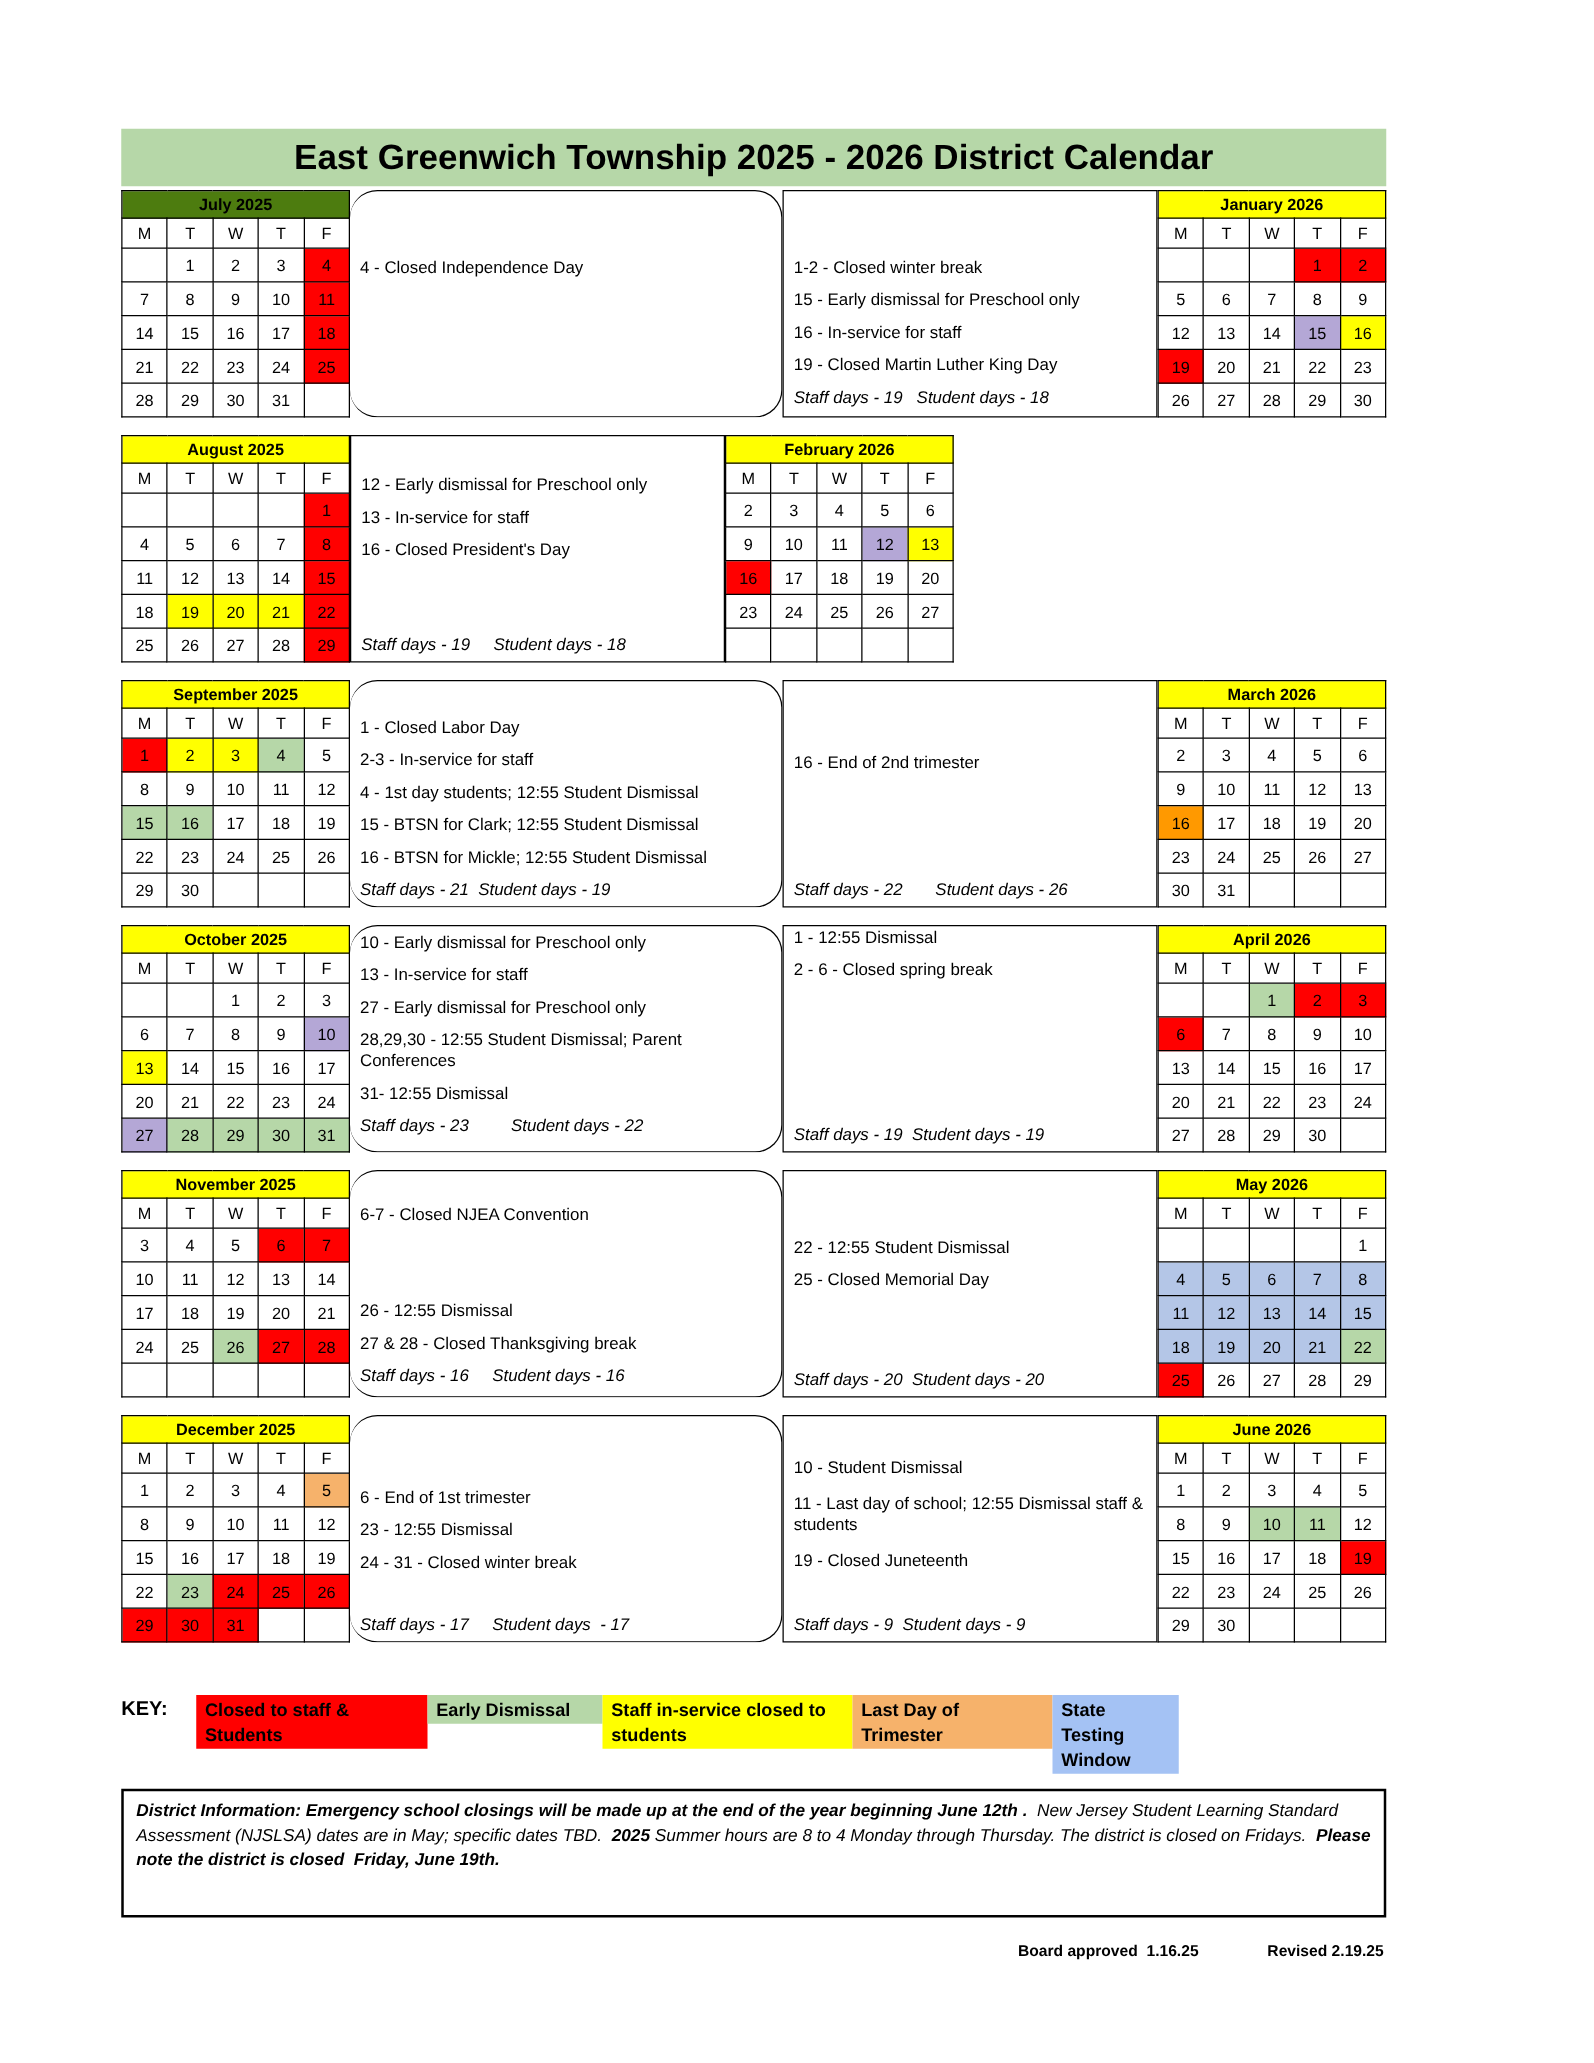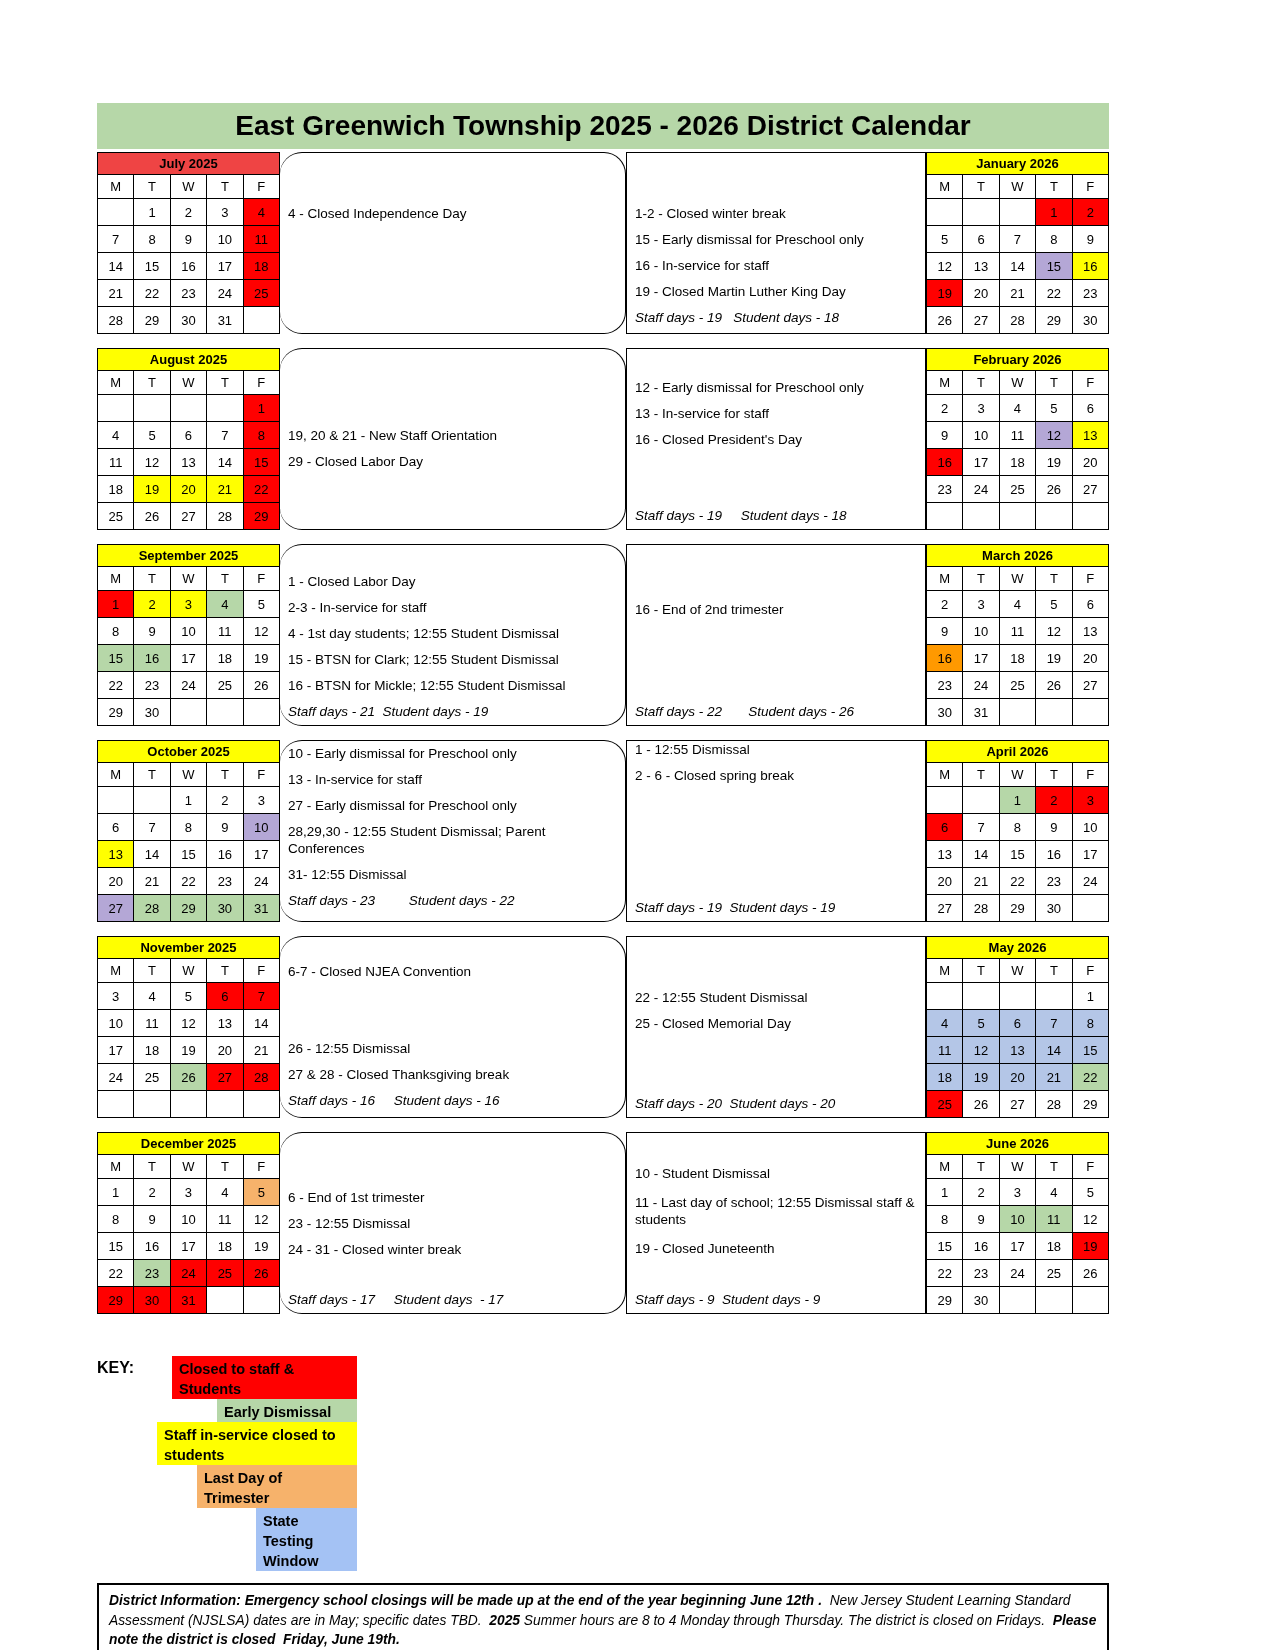--- a/index.html
+++ b/index.html
@@ -32,21 +32,21 @@
 <body>
 
 <div class="page">
   <div class="title-bar" id="title-bar" style="background: rgb(182, 215, 168);">East Greenwich Township 2025 - 2026 District Calendar</div>
   <div id="calendar">
       <div class="section-row">
         <div class="month-col">
           <table class="month">
             <tbody>
               <tr>
-                <th class="month-name" colspan="5" style="background: #ef4444;">July 2025</th>
+                <th class="month-name" colspan="5" style="background: #4d7c0f;">July 2025</th>
               </tr>
               <tr>
                 <td class="dow">M</td>
                 <td class="dow">T</td>
                 <td class="dow">W</td>
                 <td class="dow">T</td>
                 <td class="dow">F</td>
               </tr>
               <tr>
                 <td class="day"></td>
@@ -192,24 +192,20 @@
               </tr>
               <tr>
                 <td class="day">25</td>
                 <td class="day">26</td>
                 <td class="day">27</td>
                 <td class="day">28</td>
                 <td class="day" style="background: rgb(255, 0, 0);">29</td>
               </tr>
             </tbody>
           </table>
-        </div>
-        <div class="notes left-notes">
-          <div class="note" style="margin-top: 78px;">19, 20 &amp; 21 - New Staff Orientation</div>
-          <div class="note" style="margin-top: 9px;">29 - Closed Labor Day</div>
         </div>
         <div class="notes right-notes">
           <div class="note" style="margin-top: 30px;">12 - Early dismissal for Preschool only</div>
           <div class="note" style="margin-top: 9px;">13 - In-service for staff</div>
           <div class="note" style="margin-top: 9px;">16 - Closed President's Day</div>
           <div class="note italic" style="margin-top: auto;">Staff days - 19     Student days - 18</div>
         </div>
         <div class="month-col">
           <table class="month">
             <tbody>
@@ -722,21 +718,21 @@
                 <td class="day"></td>
                 <td class="day"></td>
               </tr>
             </tbody>
           </table>
         </div>
       </div>
     </div>
   <div class="key-row">
     <span class="key-label">KEY:</span>
-    <div id="key-items" style="display:flex;align-items:flex-end;flex-direction:column;">
+    <div id="key-items" style="display:flex;align-items:flex-start;">
         <div class="key-item" style="width: 185px; background: rgb(255, 0, 0);">Closed to staff &amp; Students</div>
         <div class="key-item" style="width: 140px; background: rgb(182, 215, 168);">Early Dismissal</div>
         <div class="key-item" style="width: 200px; background: rgb(255, 255, 0);">Staff in-service closed to students</div>
         <div class="key-item" style="width: 160px; background: rgb(246, 178, 107);">Last Day of Trimester</div>
         <div class="key-item" style="width: 101px; background: rgb(164, 194, 244);">State Testing Window</div>
       </div>
   </div>
   <div class="district-info" id="district-info"><span class="seg bold">District Information: Emergency school closings will be made up at the end of the year beginning June 12th . </span><span class="seg"> New Jersey Student Learning Standard Assessment (NJSLSA) dates are in May; specific dates TBD.  </span><span class="seg bold">2025</span><span class="seg"> Summer hours are 8 to 4 Monday through Thursday. The district is closed on Fridays.  </span><span class="seg bold">Please note the district is closed  Friday, June 19th.</span></div>
   <div class="footer">
     <span>Board approved  1.16.25</span>

